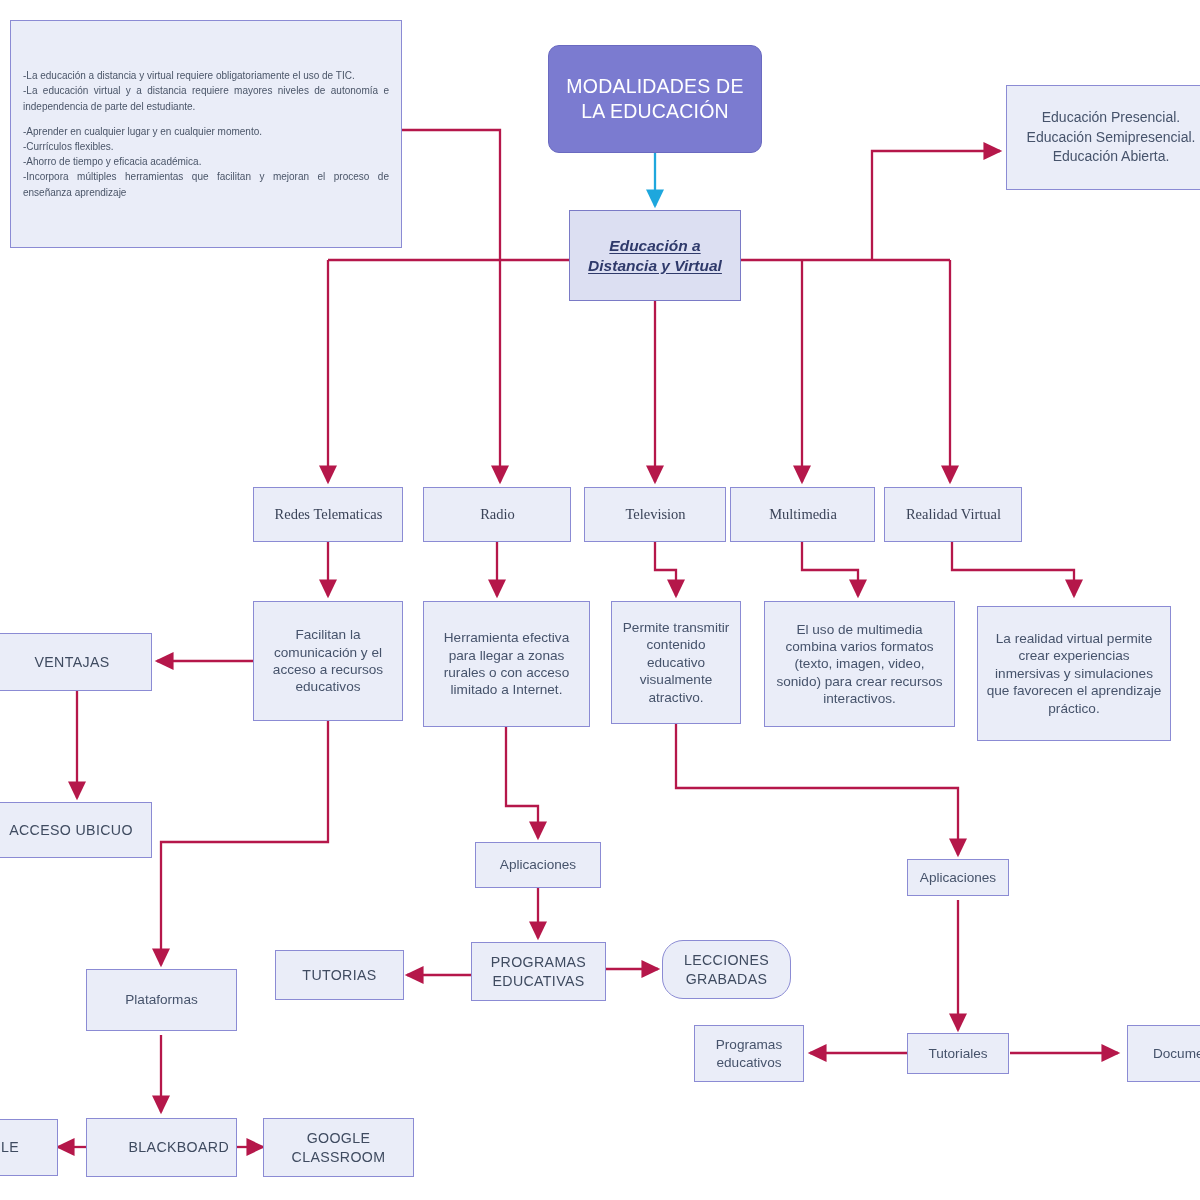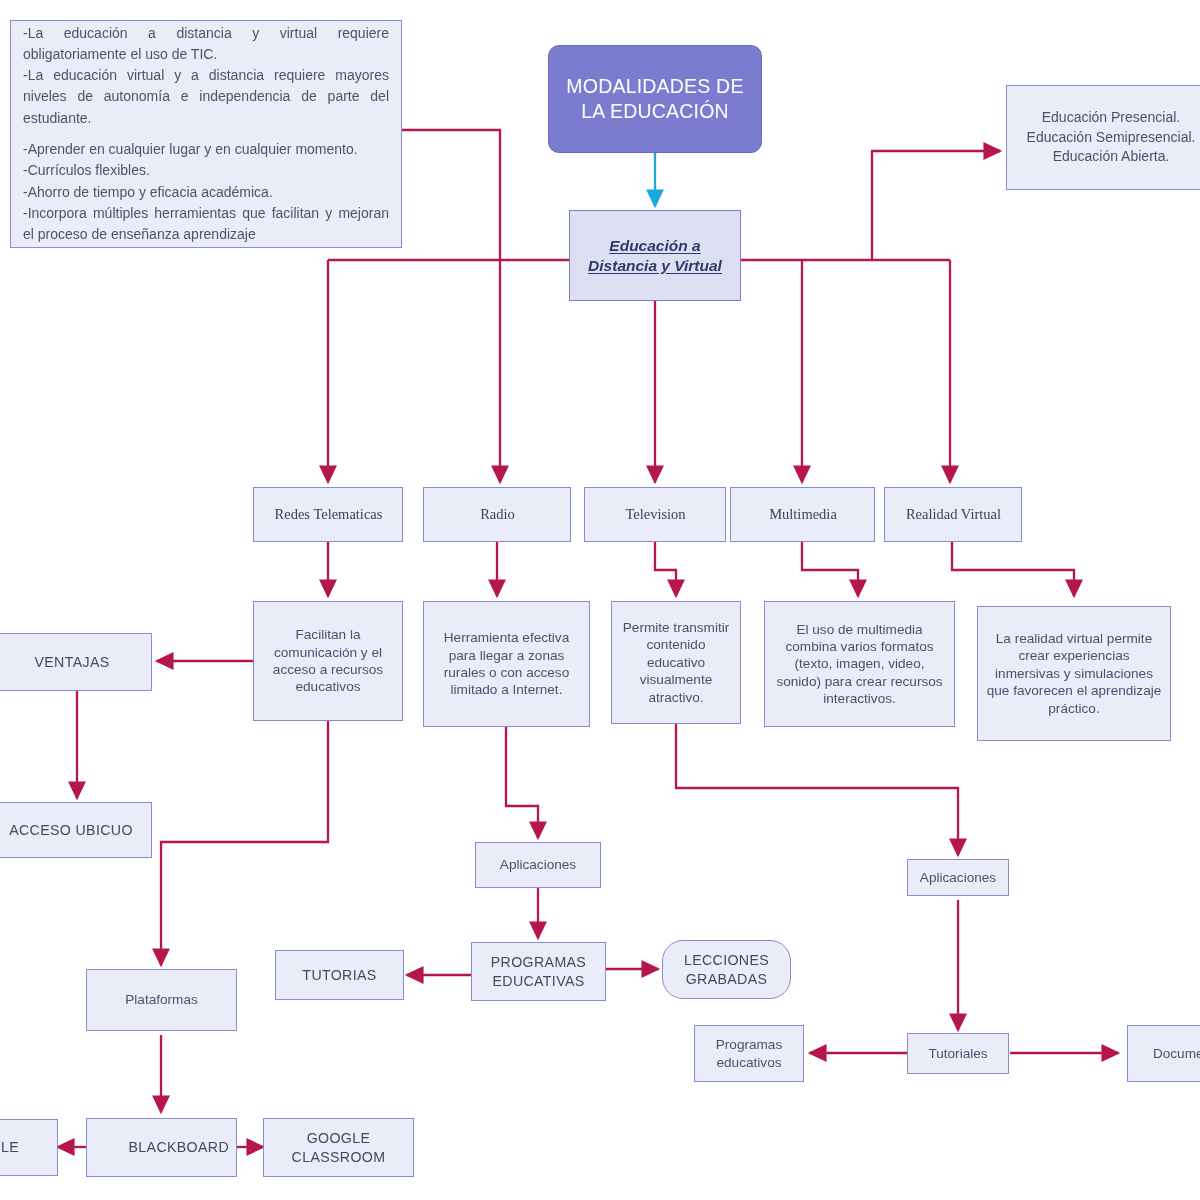--- a/index.html
+++ b/index.html
@@ -49,21 +49,21 @@
     font-size:15.5px;
     text-decoration:underline;
     text-underline-offset:2px;
   }
 
   
   .node.note{
     justify-content:flex-start;
     text-align:justify;
     text-align-last:left;
-    font-size:14px;
+    font-size:10px;
     line-height:1.52;
     padding:10px 12px;
     color:#4a5568;
   }
   .node.note span{width:100%;}
   .note .para{margin:0;}
   .note .gap{height:10px;}
 
   
   .node.serif{

